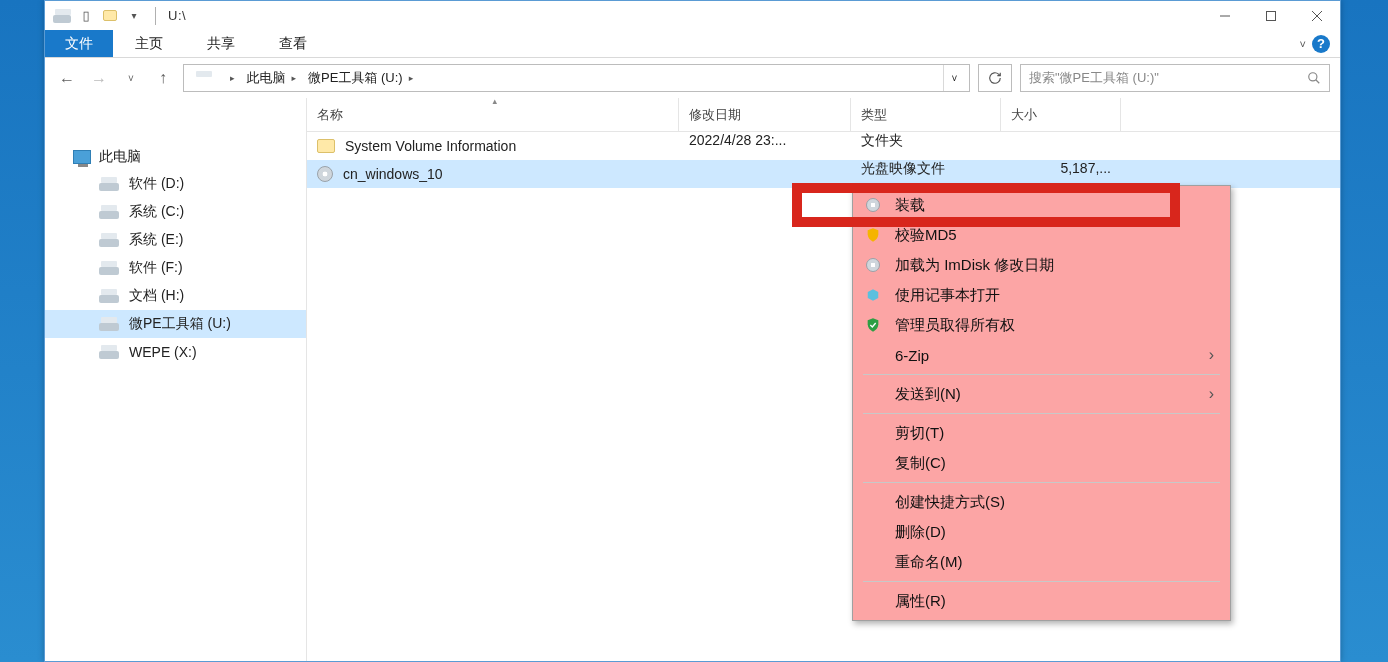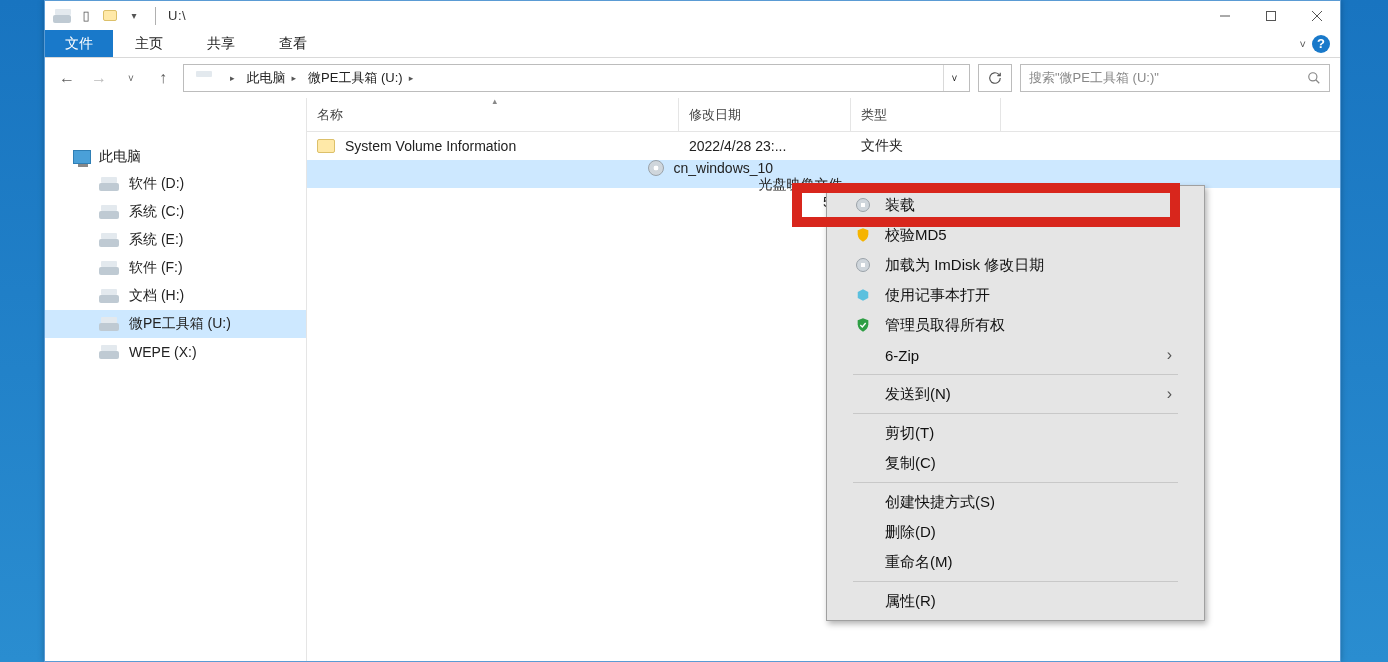--- a/index.html
+++ b/index.html
@@ -46,31 +46,31 @@
   .drive-ico::after{content:""; position:absolute; left:2px; top:0; width:16px; height:6px; background:#e3e9ee; border-radius:1px;}
   .pc-ico{ width:18px; height:14px; background:#4aa0d8; border:1px solid #2f7fb5; position:relative;}
   .pc-ico::after{content:"";position:absolute;left:4px;bottom:-4px;width:10px;height:3px;background:#888;}
   .file-pane { flex:1; position:relative; }
   .columns{ display:flex; height:34px; border-bottom:1px solid #e5e5e5; font-size:13px; color:#444; align-items:center;}
   .col{ padding:0 10px; border-right:1px solid #e5e5e5; height:100%; display:flex; align-items:center;}
   .col.name{ width:372px; position:relative; }
   .col.date{ width:172px;}
   .col.type{ width:150px;}
   .col.size{ width:120px;}
-  .row{ display:flex; height:28px; align-items:center; font-size:14px; color:#222;}
-  .row.selected{ background:#cde8ff;flex-direction:column;}
+  .row{ display:flex; height:28px; font-size:14px; color:#222;}
+  .row.selected{ background:#cde8ff;}
   .row .cell{ padding:0 10px;}
   .row .cell.name{ width:372px; display:flex; align-items:center; gap:10px;}
   .row .cell.date{ width:172px;}
   .row .cell.type{ width:150px;}
   .row .cell.size{ width:120px; text-align:right;}
   .folder-ico{ width:18px; height:14px; background:#ffe9a8; border:1px solid #dcc06a; border-radius:2px;}
   .iso-ico{ width:16px; height:16px; border-radius:50%; background:radial-gradient(circle,#fff 25%,#cfd6dc 26%,#cfd6dc 100%); border:1px solid #9aa2a9;}
   
-  .ctx{ position:absolute; left:519px; top:87px; width:379px; background:#e5e5e5; border:1px solid #a0a0a0; box-shadow:2px 3px 6px rgba(0,0,0,.3); font-size:15px; padding:4px 18px;}
+  .ctx{ position:absolute; left:545px; top:87px; width:379px; background:#fca5a5; border:1px solid #a0a0a0; box-shadow:2px 3px 6px rgba(0,0,0,.3); font-size:15px; padding:4px 2px;}
   .ctx .item{ display:flex; align-items:center; height:30px; padding:0 14px 0 8px; gap:12px; color:#111; position:relative;}
   .ctx .item .ico{ width:20px; display:flex; align-items:center; justify-content:center;}
   .ctx .item .lbl{ flex:1;}
   .ctx .item .sub{ font-size:16px; color:#555;}
   .ctx hr{ border:none; border-top:1px solid #c8c8c8; margin:4px 8px;}
   
   .highlight-box{ position:absolute; border:10px solid #d8261c; pointer-events:none;}
 </style>
 </head>
 <body>
@@ -196,20 +196,21 @@
     </div>
 
     <div class="file-pane">
       <div class="columns">
         <div class="col name">
             <span>名称</span>
             <span style="position:absolute;left:50%;top:-2px;font-size:9px;color:#888;">▴</span>
           </div>
         <div class="col date">修改日期</div>
         <div class="col type">类型</div>
+        <div class="col size">大小</div>
       </div>
 
       <div class="row">
         <div class="cell name">
             <span class="folder-ico"></span>
             <span>System Volume Information</span>
           </div>
         <div class="cell date">2022/4/28 23:...</div>
         <div class="cell type">文件夹</div>
         <div class="cell size"></div>

